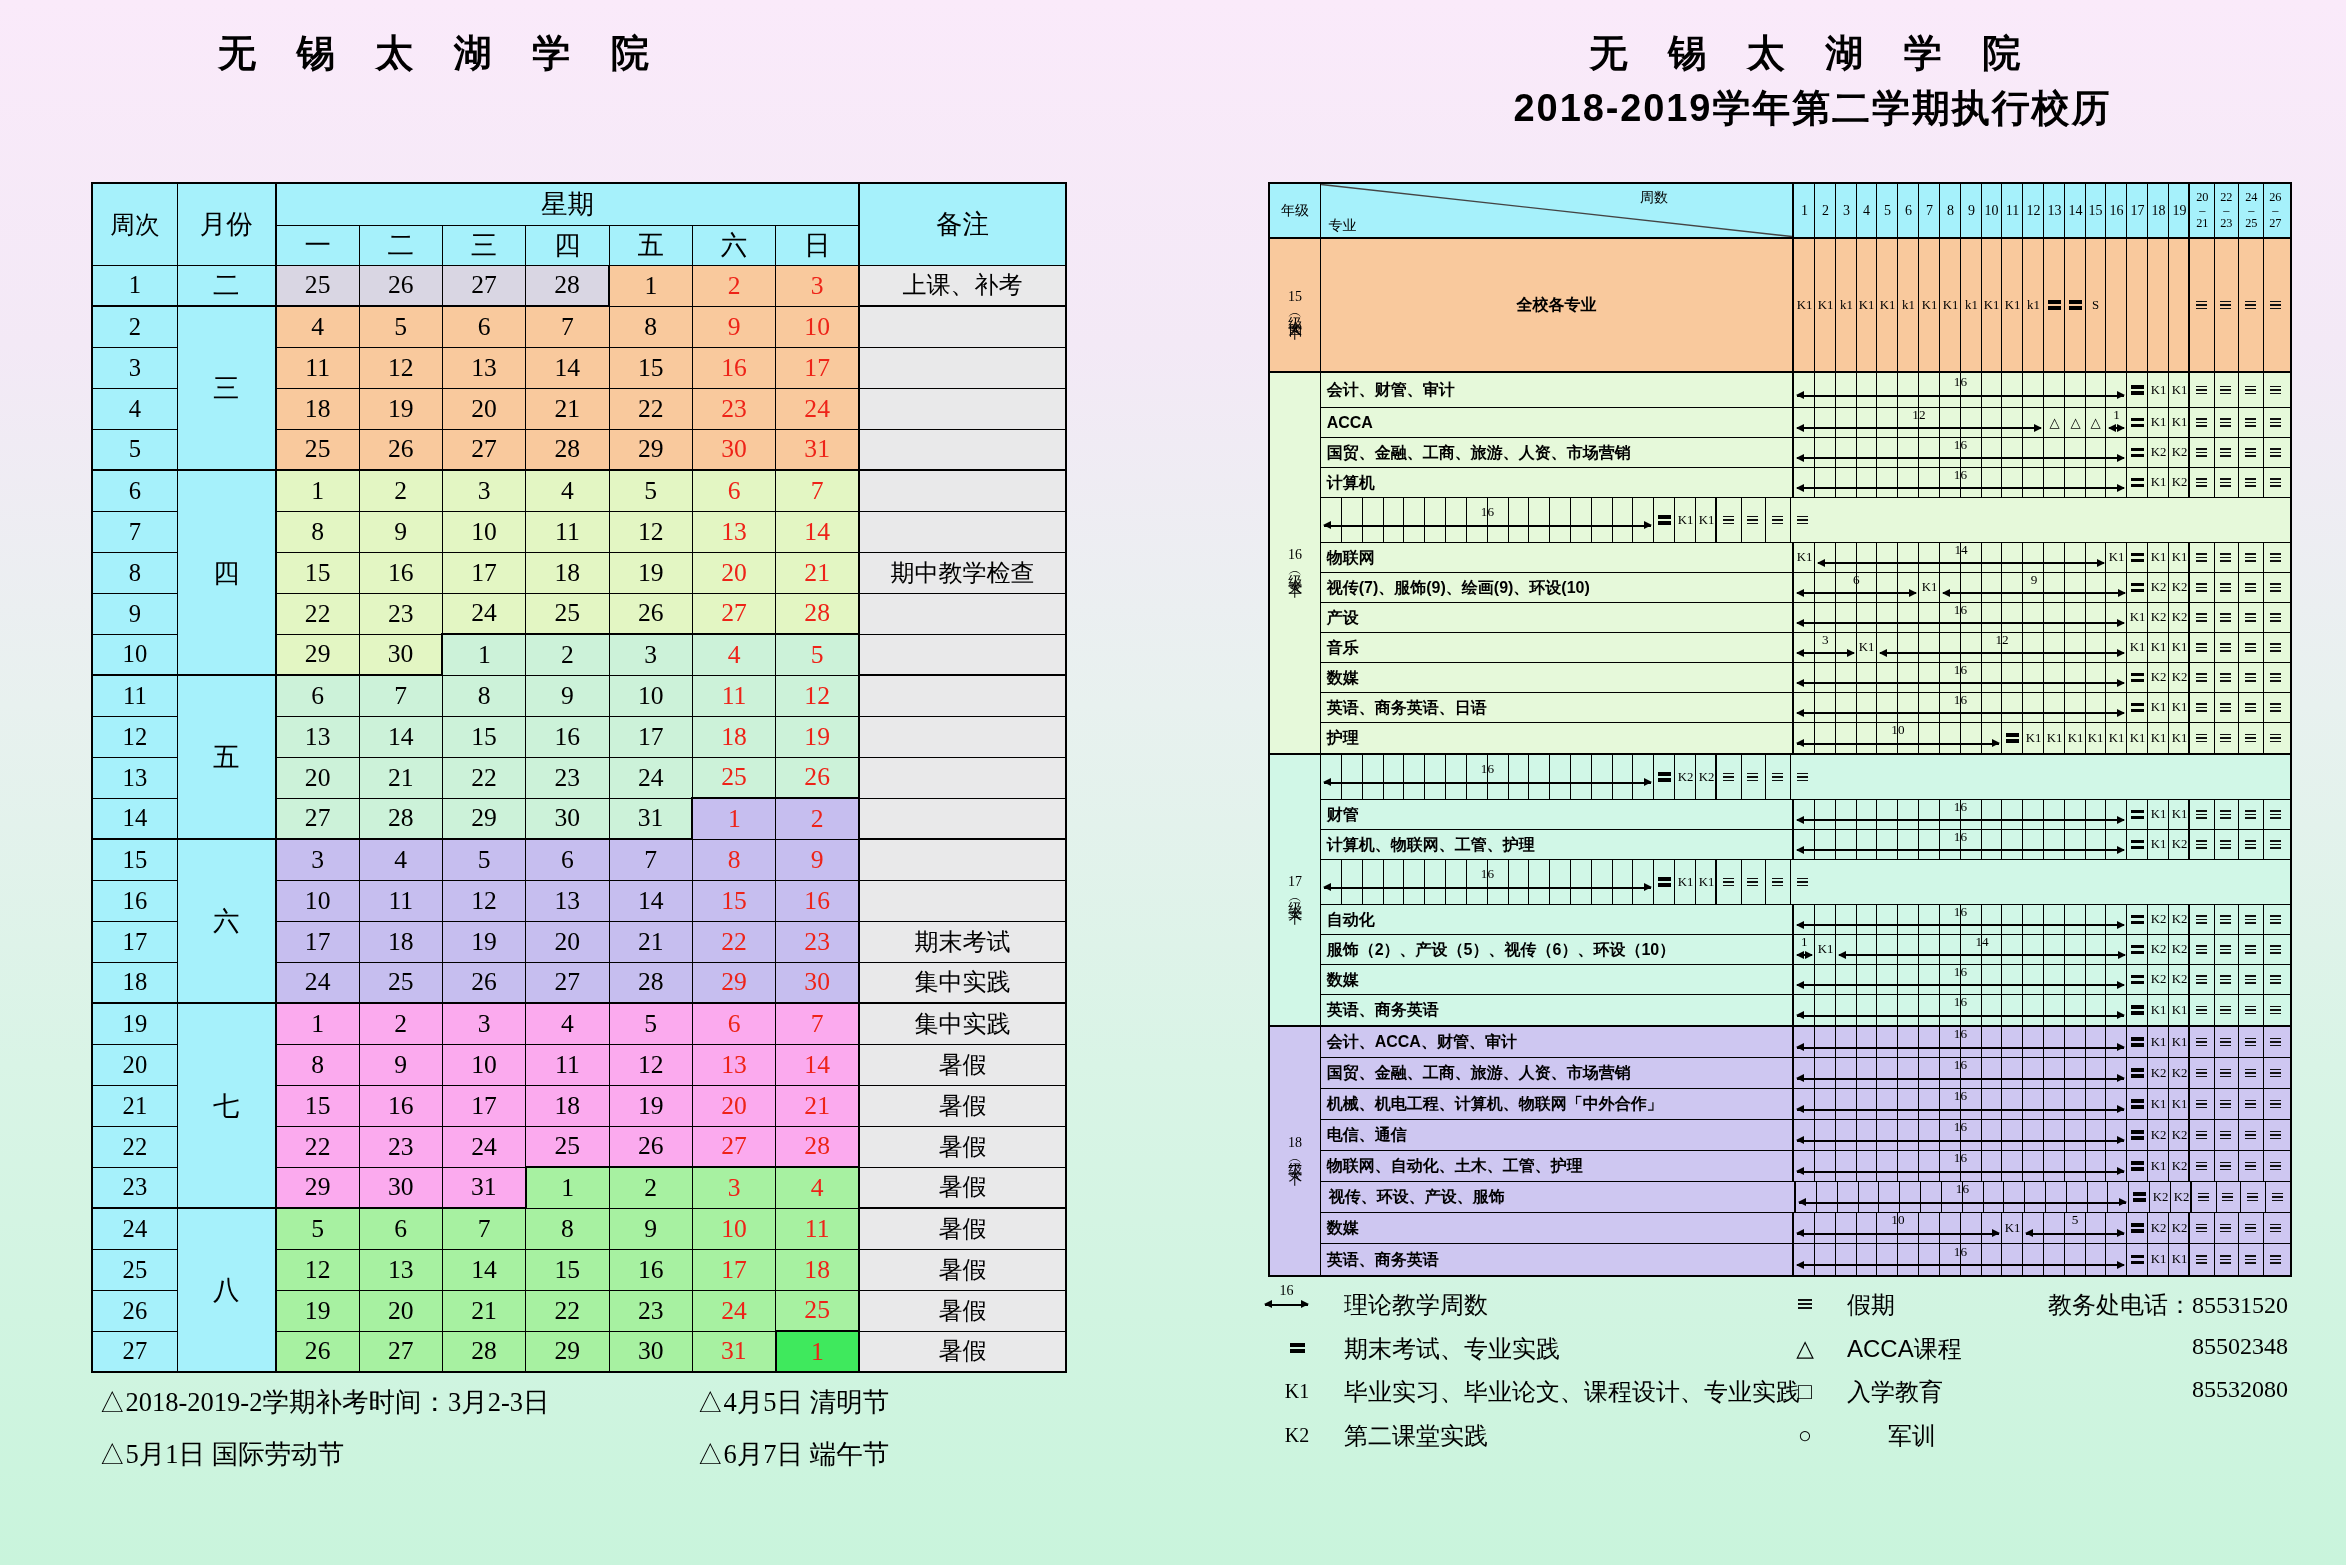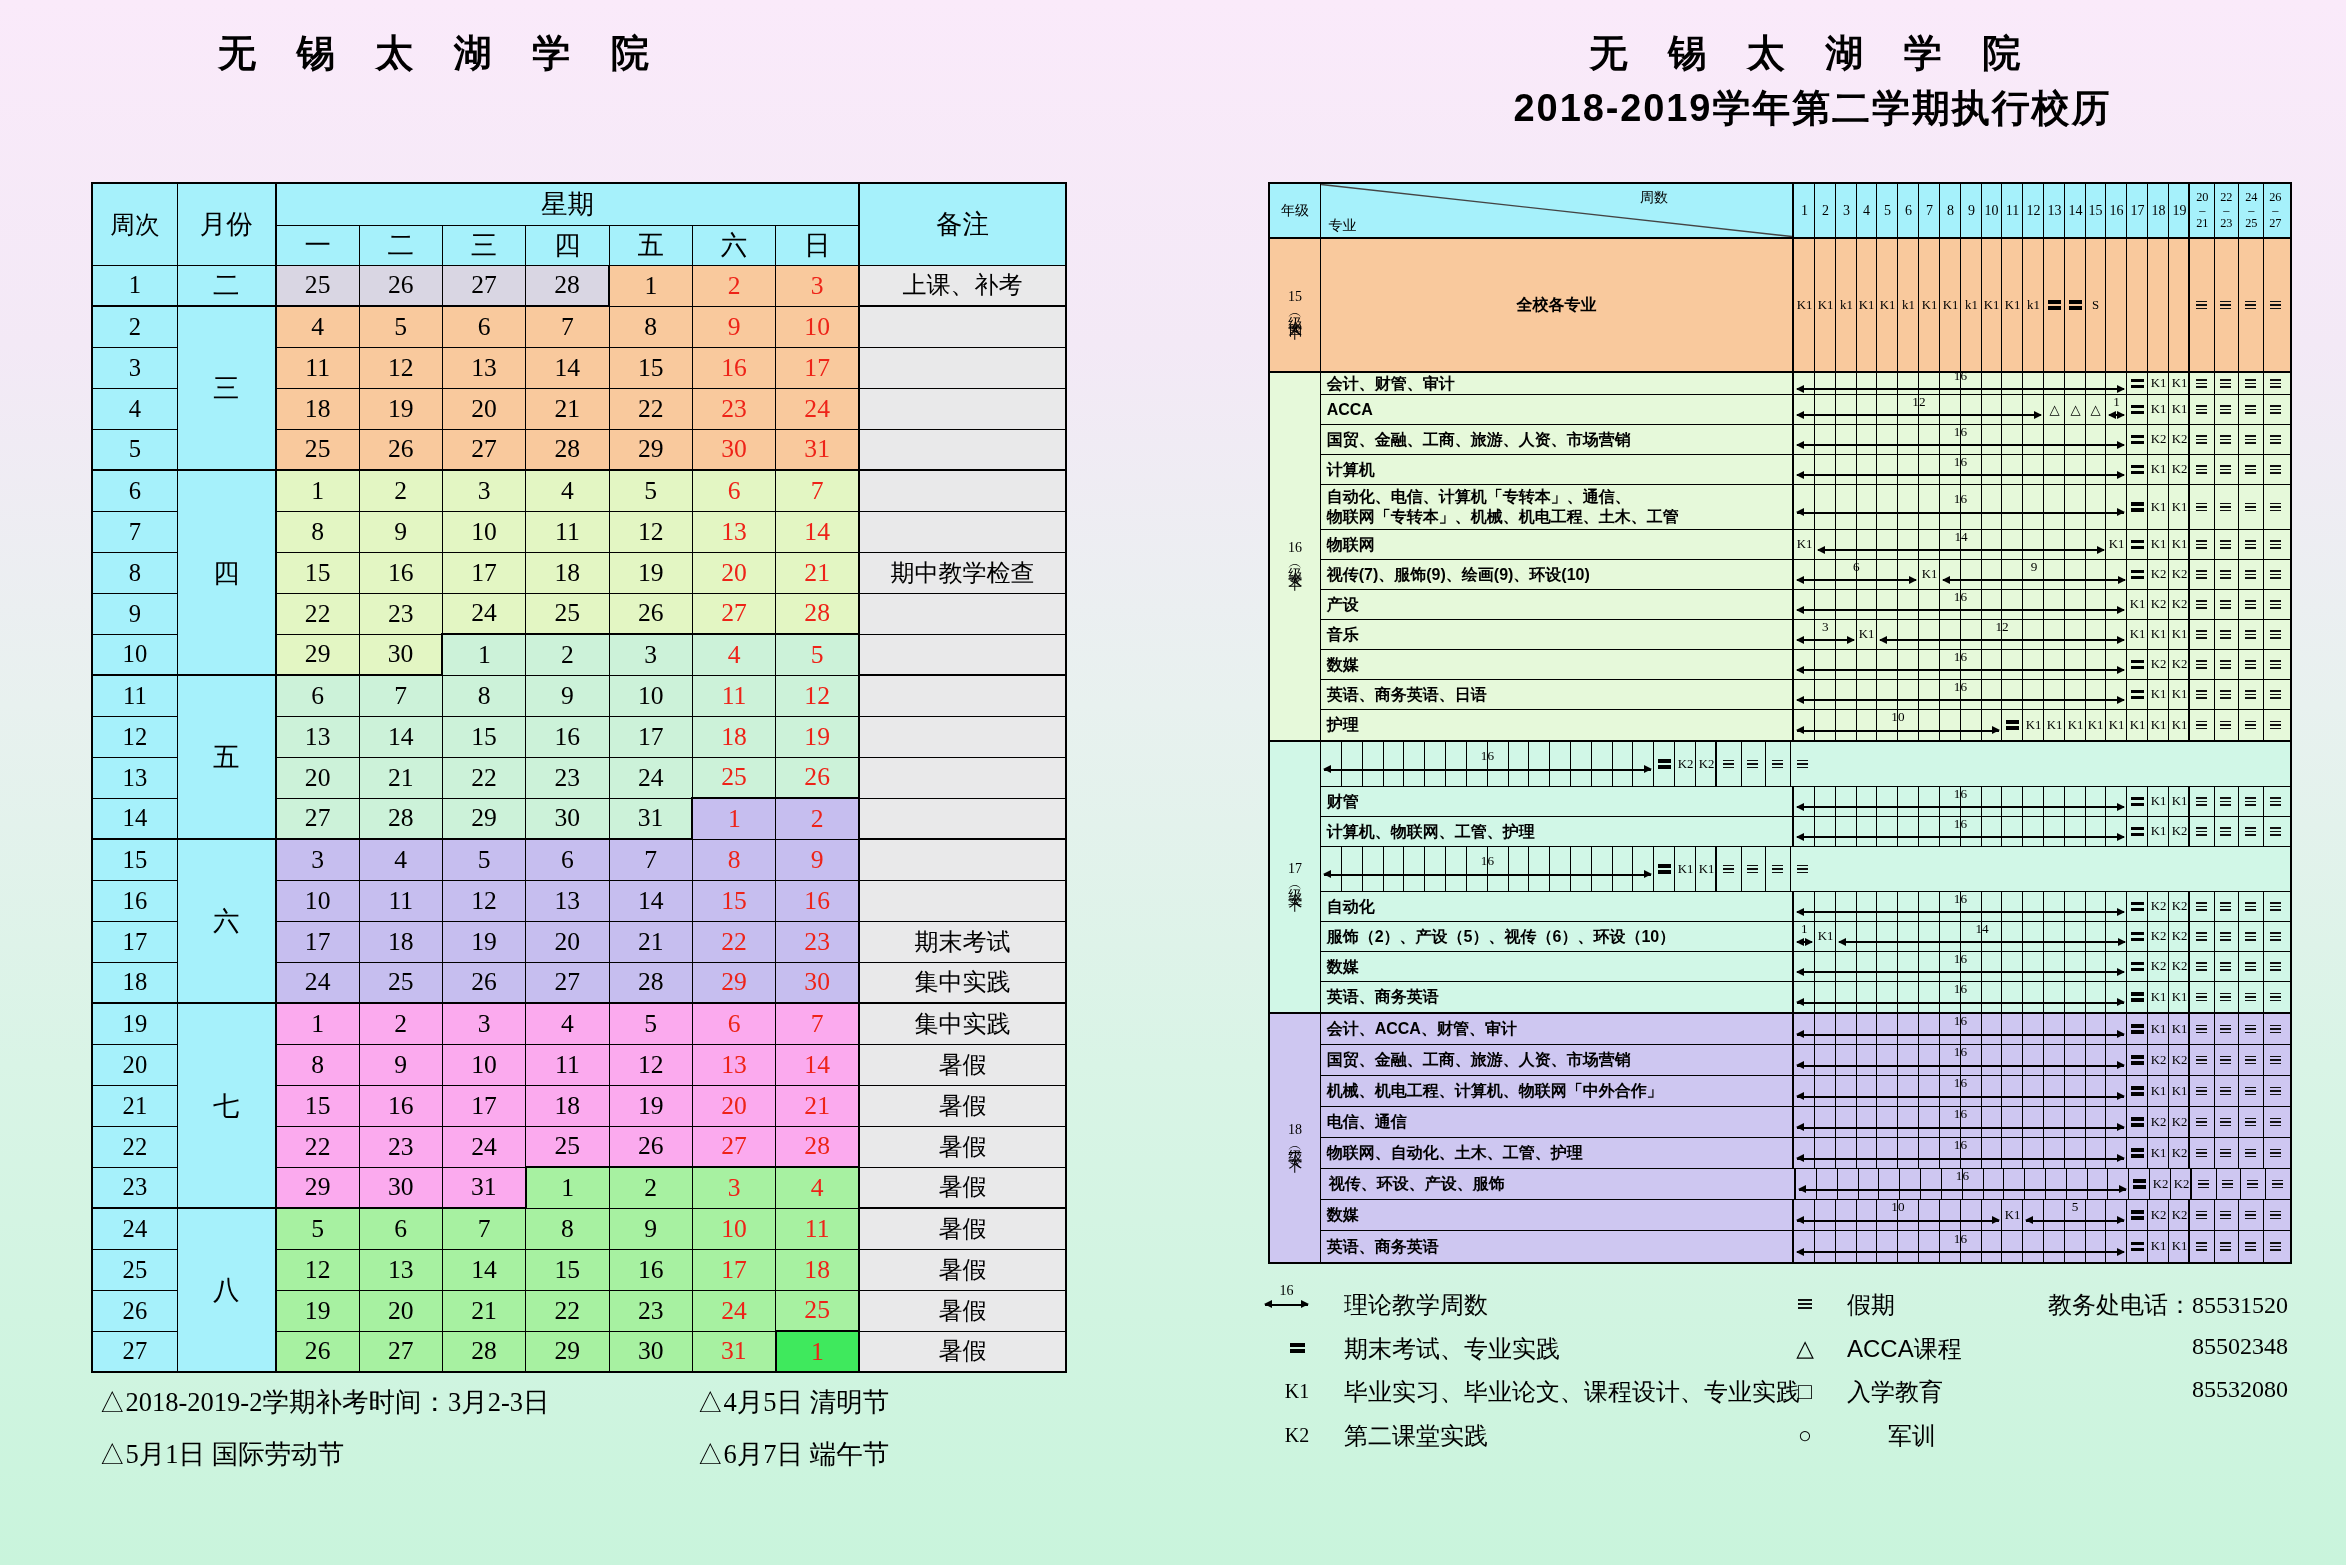--- a/index.html
+++ b/index.html
@@ -577,21 +577,21 @@
           </div>
         </div>
       </div>
     </div>
     <div style="display: flex; border-bottom: 2.8px solid rgb(0, 0, 0); background: rgb(230, 249, 218);">
       <div class="gcol">
         <div class="gnum">16</div>
         <div class="gvert">级（大三下）</div>
       </div>
       <div style="flex: 1 1 0%;">
-        <div class="srow" style="height: 22px;">
+        <div class="srow" style="height: 35px;">
           <div class="majcell">会计、财管、审计</div>
           <div class="wkarea">
             <div class="wcell" style="left: 0px; width: 21px;"></div>
             <div class="wcell" style="left: 21px; width: 21px;"></div>
             <div class="wcell" style="left: 42px; width: 21px;"></div>
             <div class="wcell" style="left: 62px; width: 21px;"></div>
             <div class="wcell" style="left: 83px; width: 21px;"></div>
             <div class="wcell" style="left: 104px; width: 21px;"></div>
             <div class="wcell" style="left: 125px; width: 21px;"></div>
             <div class="wcell" style="left: 146px; width: 21px;"></div>
@@ -833,22 +833,20 @@
             </div>
             <div class="wexam" style="left: 333px; width: 21px;">
               <i></i>
               <i></i>
             </div>
             <div class="wtxt" style="left: 354px; width: 21px;">K1</div>
             <div class="wtxt" style="left: 375px; width: 21px;">K2</div>
           </div>
         </div>
         <div class="srow" style="height: 45px;">
-          <div class="majcell">自动化、电信、计算机「专转本」、通信、
-物联网「专转本」、机械、机电工程、土木、工管</div>
           <div class="wkarea">
             <div class="wcell" style="left: 0px; width: 21px;"></div>
             <div class="wcell" style="left: 21px; width: 21px;"></div>
             <div class="wcell" style="left: 42px; width: 21px;"></div>
             <div class="wcell" style="left: 62px; width: 21px;"></div>
             <div class="wcell" style="left: 83px; width: 21px;"></div>
             <div class="wcell" style="left: 104px; width: 21px;"></div>
             <div class="wcell" style="left: 125px; width: 21px;"></div>
             <div class="wcell" style="left: 146px; width: 21px;"></div>
             <div class="wcell" style="left: 167px; width: 21px;"></div>

